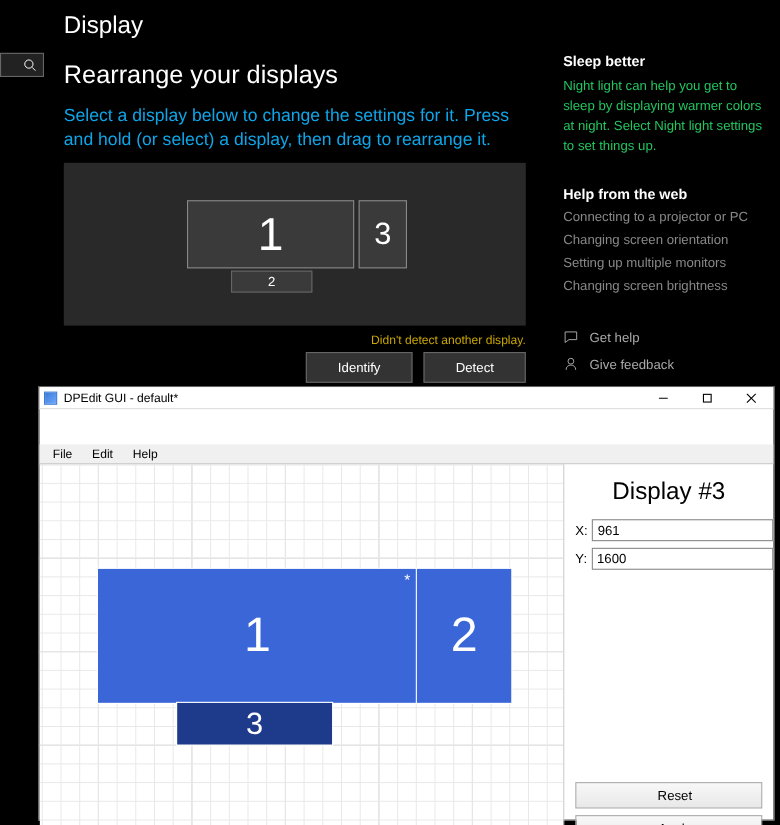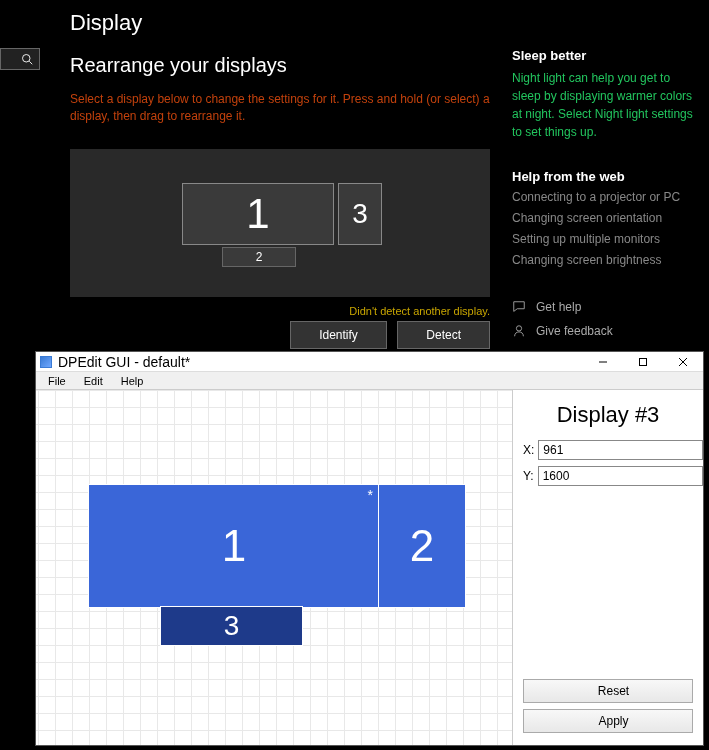--- a/index.html
+++ b/index.html
@@ -3,24 +3,24 @@
 <meta charset="utf-8">
 <style>
 * { margin: 0; padding: 0; box-sizing: border-box; }
 body { width: 709px; height: 750px; background: #000; font-family: "Segoe UI", sans-serif; overflow: hidden; position: relative; }
 
 
 .settings-area { position: absolute; top: 0; left: 0; width: 709px; height: 668px; background: #000; color: #fff; }
 .search-tab { position: absolute; top: 48px; left: 0; width: 40px; height: 22px; background: #222; border: 1px solid #666; display: flex; align-items: center; justify-content: flex-end; padding-right: 6px; }
 .search-tab svg { width: 12px; height: 12px; }
 
-.content { position: absolute; top: 10px; left: 70px; width: 430px; }
+.content { position: absolute; top: 10px; left: 58px; width: 430px; }
 .page-title { font-size: 22px; font-weight: 400; margin-bottom: 18px; }
-.section-title { font-size: 20px; font-weight: 400; margin-bottom: 14px; }
-.desc { font-size: 12px; color: #c2410c; line-height: 1.4; margin-bottom: 24px; }
+.section-title { font-size: 23px; font-weight: 400; margin-bottom: 14px; }
+.desc { font-size: 16px; color: #0ea5e9; line-height: 1.4; margin-bottom: 8px; }
 
 .arrange-box { width: 420px; height: 148px; background: #292929; position: relative; }
 .disp { position: absolute; border: 1px solid #888; background: #3a3a3a; display: flex; align-items: center; justify-content: center; font-size: 42px; font-weight: 300; color: #fff; }
 .disp1 { left: 112px; top: 34px; width: 152px; height: 62px; }
 .disp3 { left: 268px; top: 34px; width: 44px; height: 62px; font-size: 28px; }
 .disp2 { left: 152px; top: 98px; width: 74px; height: 20px; font-size: 12px; font-weight: 400; border-color: #666; }
 
 .detect-row { width: 420px; text-align: right; margin-top: 8px; }
 .detect-msg { font-size: 11px; color: #c9a600; display: block; margin-bottom: 4px; }
 .win-btn { background: #333; border: 1px solid #666; color: #fff; font-size: 12px; padding: 6px 28px; margin-left: 6px; cursor: pointer; }
@@ -29,25 +29,25 @@
 .sb-heading { font-size: 13px; font-weight: 600; margin-bottom: 6px; }
 .sb-text { color: #22c55e; line-height: 1.5; margin-bottom: 28px; }
 .sb-link { display: block; color: #888; margin-bottom: 7px; cursor: pointer; }
 .sb-action { display: flex; align-items: flex-start; color: #aaa; margin-bottom: 10px; cursor: pointer; }
 .sb-action svg { width: 14px; height: 14px; margin-right: 10px; stroke: #aaa; fill: none; }
 
 
 .dpedit { position: absolute; top: 351px; left: 35px; width: 669px; height: 395px; background: #fff; color: #000; border: 1px solid #555; font-size: 12px; }
 .titlebar { height: 20px; background: #fff; display: flex; align-items: center; padding-left: 4px; border-bottom: 1px solid #ddd; }
 .titlebar .icon { width: 12px; height: 12px; background: linear-gradient(135deg,#3a7bd5,#6fa8ff); border: 1px solid #3a7bd5; margin-right: 6px; }
-.titlebar .title { flex: 1; font-size: 14px; }
+.titlebar .title { flex: 1; font-size: 11px; }
 .winctrl { width: 40px; height: 20px; display: flex; align-items: center; justify-content: center; cursor: pointer; }
 .winctrl svg { width: 10px; height: 10px; }
 
-.menubar { height: 18px; background: #f0f0f0; display: flex; align-items: center; padding-left: 4px; gap: 2px; border-bottom: 1px solid #ccc; }
+.menubar { height: 18px; background: #f0f0f0; display: flex; align-items: center; padding-left: 4px; gap: 2px; border-bottom: 1px solid #ccc; margin-top: 32px; }
 .menuitem { padding: 1px 8px; cursor: pointer; font-size: 11px; }
 
 .dp-body { display: flex; height: calc(100% - 38px); }
 .canvas-wrap { position: relative; flex: 1; overflow: hidden; border-right: 1px solid #ccc; }
 .canvas { position: absolute; inset: 0; background: #fff; }
 .grid { position: absolute; inset: 0;
   background-image:
     linear-gradient(#e8e8e8 1px, transparent 1px),
     linear-gradient(90deg, #e8e8e8 1px, transparent 1px),
     linear-gradient(#d0d0d0 1px, transparent 1px),

